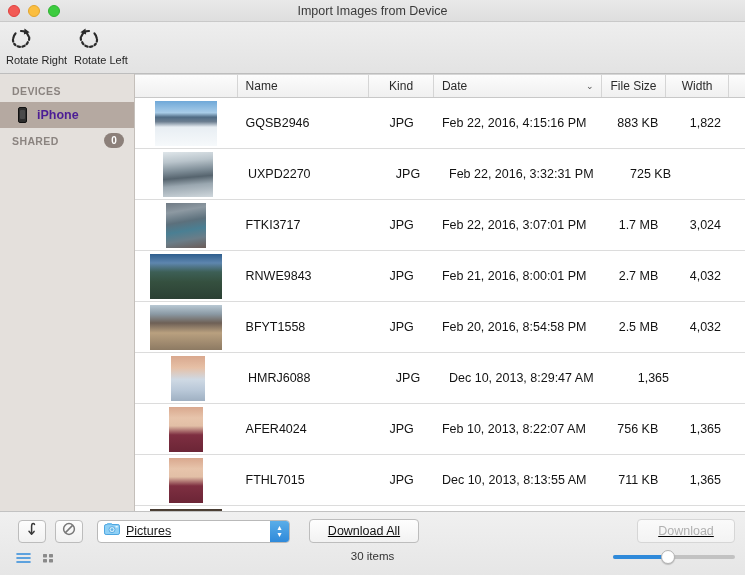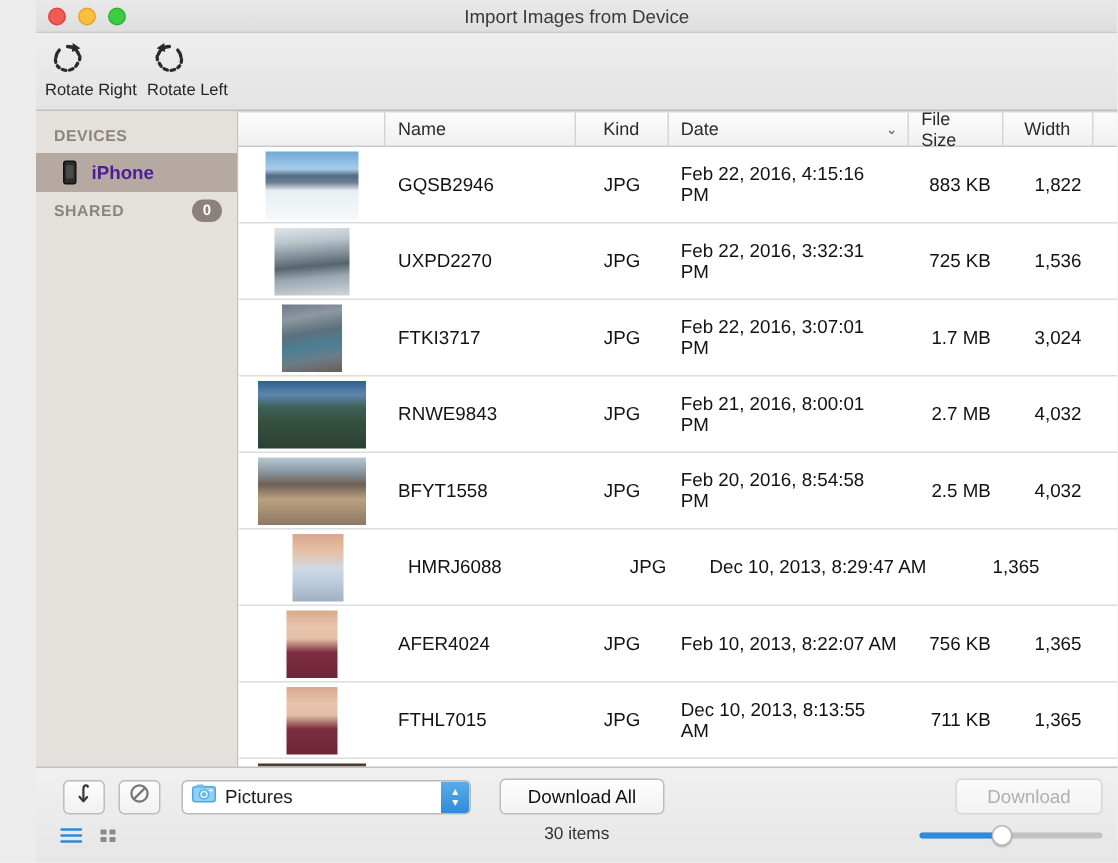--- a/index.html
+++ b/index.html
@@ -7,21 +7,20 @@
     width: 745px; height: 575px;
     font-family: "Liberation Sans", sans-serif;
     overflow: hidden;
     background: #ececec;
   }
   #window {
     position: relative;
     width: 745px; height: 575px;
     display: flex; flex-direction: column;
     background: #ececec;
-    padding-left: 24px;
   }
 
   
   #titlebar {
     height: 22px;
     background: linear-gradient(to bottom, #e9e9e9, #dedede);
     border-bottom: 1px solid #c9c9c9;
     position: relative;
     flex: 0 0 auto;
   }
@@ -154,21 +153,21 @@
   
   #bottombar {
     flex: 0 0 auto;
     height: 64px;
     background: linear-gradient(to bottom, #f0f0f0, #e6e6e6);
     border-top: 1px solid #c2c2c2;
     position: relative;
   }
   #bottom-row1 {
     height: 38px; display: flex; align-items: center;
-    padding: 0 10px 0 18px; gap: 9px;
+    padding: 0 10px 0 18px; gap: 9px; text-decoration: underline;
   }
   .sq-btn {
     width: 28px; height: 23px;
     background: linear-gradient(to bottom, #fdfdfd, #f1f1f1);
     border: 1px solid #bcbcbc; border-radius: 4px;
     display: flex; align-items: center; justify-content: center;
     cursor: default;
   }
   #dest-select {
     width: 193px; height: 23px; margin-left: 5px;
@@ -328,21 +327,20 @@
             <div class="cell tail"></div>
           </div>
           <div class="row">
             <div class="cell thumb">
               <div class="thumb-img" style="width: 50px; background: linear-gradient(175deg, rgb(223, 230, 234) 0%, rgb(185, 196, 203) 22%, rgb(126, 141, 151) 42%, rgb(86, 100, 110) 56%, rgb(154, 167, 176) 72%, rgb(207, 215, 220) 100%);"></div>
             </div>
             <div class="cell name">UXPD2270</div>
             <div class="cell kind">JPG</div>
             <div class="cell date">Feb 22, 2016, 3:32:31 PM</div>
             <div class="cell size">725 KB</div>
-            <div class="cell width">1,536</div>
             <div class="cell tail"></div>
           </div>
           <div class="row">
             <div class="cell thumb">
               <div class="thumb-img" style="width: 40px; background: linear-gradient(170deg, rgb(111, 122, 132) 0%, rgb(141, 153, 162) 20%, rgb(92, 112, 124) 42%, rgb(74, 127, 147) 60%, rgb(106, 125, 136) 78%, rgb(107, 92, 88) 100%);"></div>
             </div>
             <div class="cell name">FTKI3717</div>
             <div class="cell kind">JPG</div>
             <div class="cell date">Feb 22, 2016, 3:07:01 PM</div>
             <div class="cell size">1.7 MB</div>

